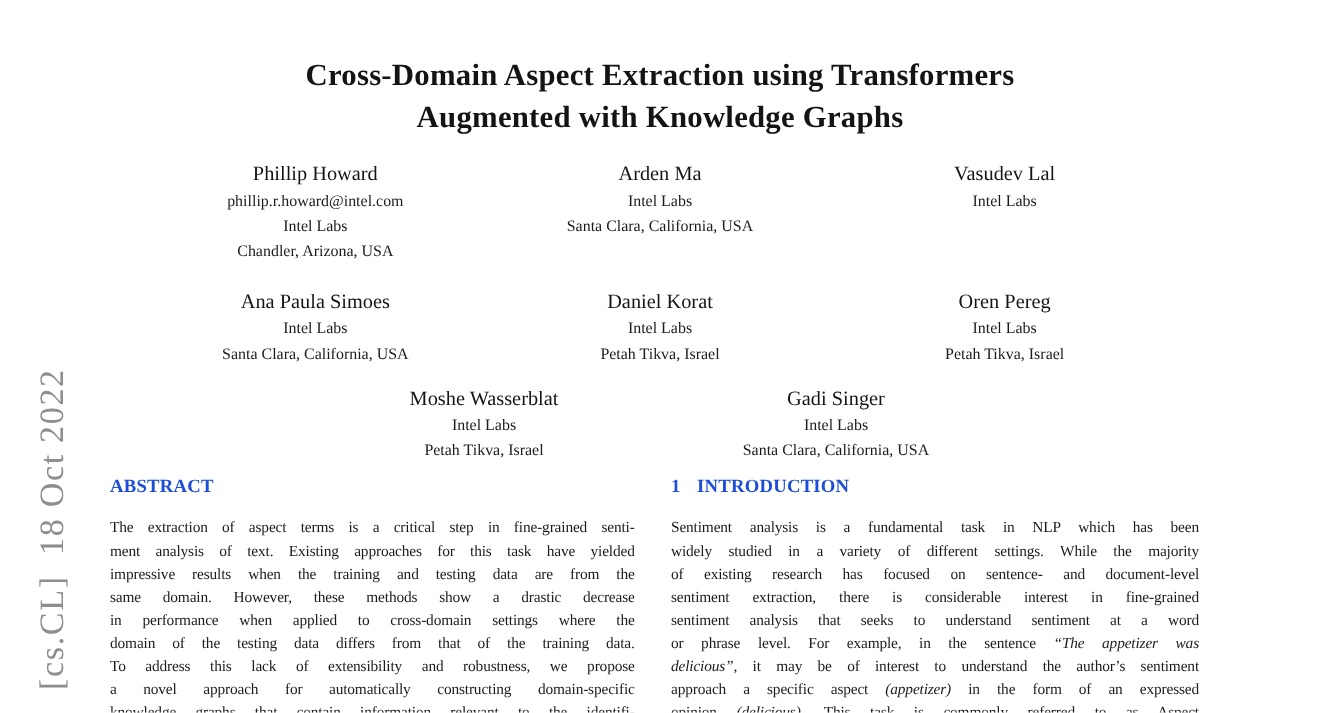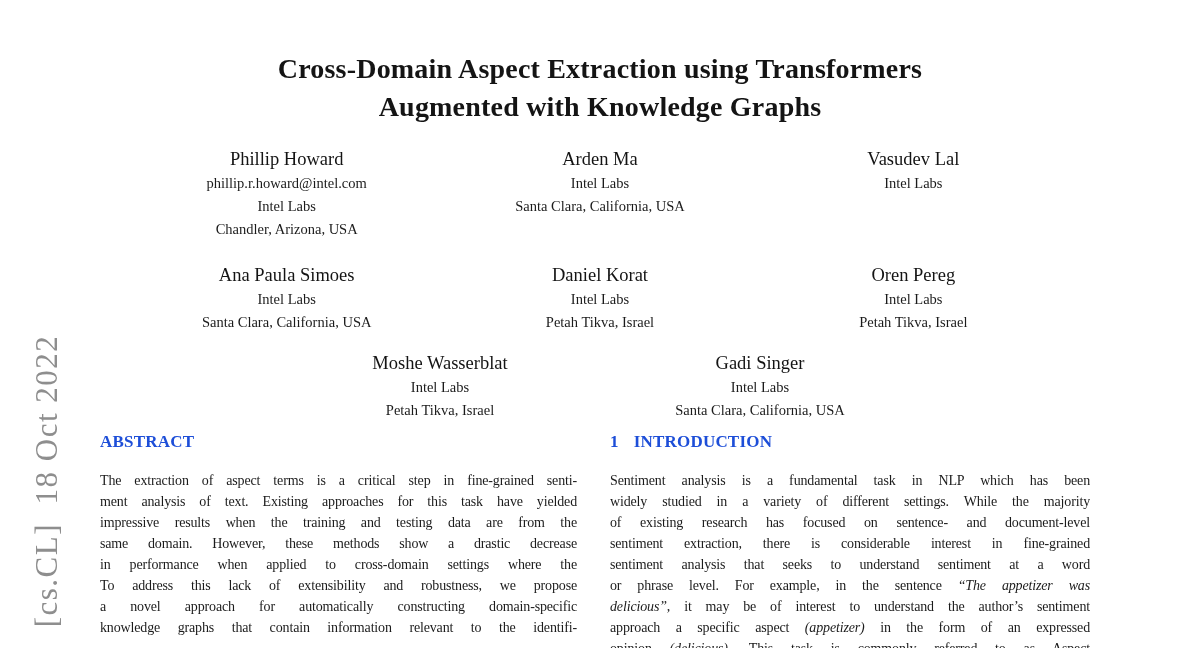--- a/index.html
+++ b/index.html
@@ -161,20 +161,21 @@
 
   <div class="columns">
 
     <div class="col-left">
       <h2 class="section-heading">ABSTRACT</h2>
       <div class="body-line">The extraction of aspect terms is a critical step in fine-grained senti-</div>
       <div class="body-line">ment analysis of text. Existing approaches for this task have yielded</div>
       <div class="body-line">impressive results when the training and testing data are from the</div>
       <div class="body-line">same domain. However, these methods show a drastic decrease</div>
       <div class="body-line">in performance when applied to cross-domain settings where the</div>
+      <div class="body-line">domain of the testing data differs from that of the training data.</div>
       <div class="body-line">To address this lack of extensibility and robustness, we propose</div>
       <div class="body-line">a novel approach for automatically constructing domain-specific</div>
       <div class="body-line">knowledge graphs that contain information relevant to the identifi-</div>
     </div>
 
     <div class="col-right">
       <h2 class="section-heading"><span class="heading-num">1</span><span>INTRODUCTION</span></h2>
       <div class="body-line"><span>Sentiment analysis is a fundamental task in NLP which has been</span></div>
       <div class="body-line"><span>widely studied in a variety of different settings. While the majority</span></div>
       <div class="body-line"><span>of existing research has focused on sentence- and document-level</span></div>

